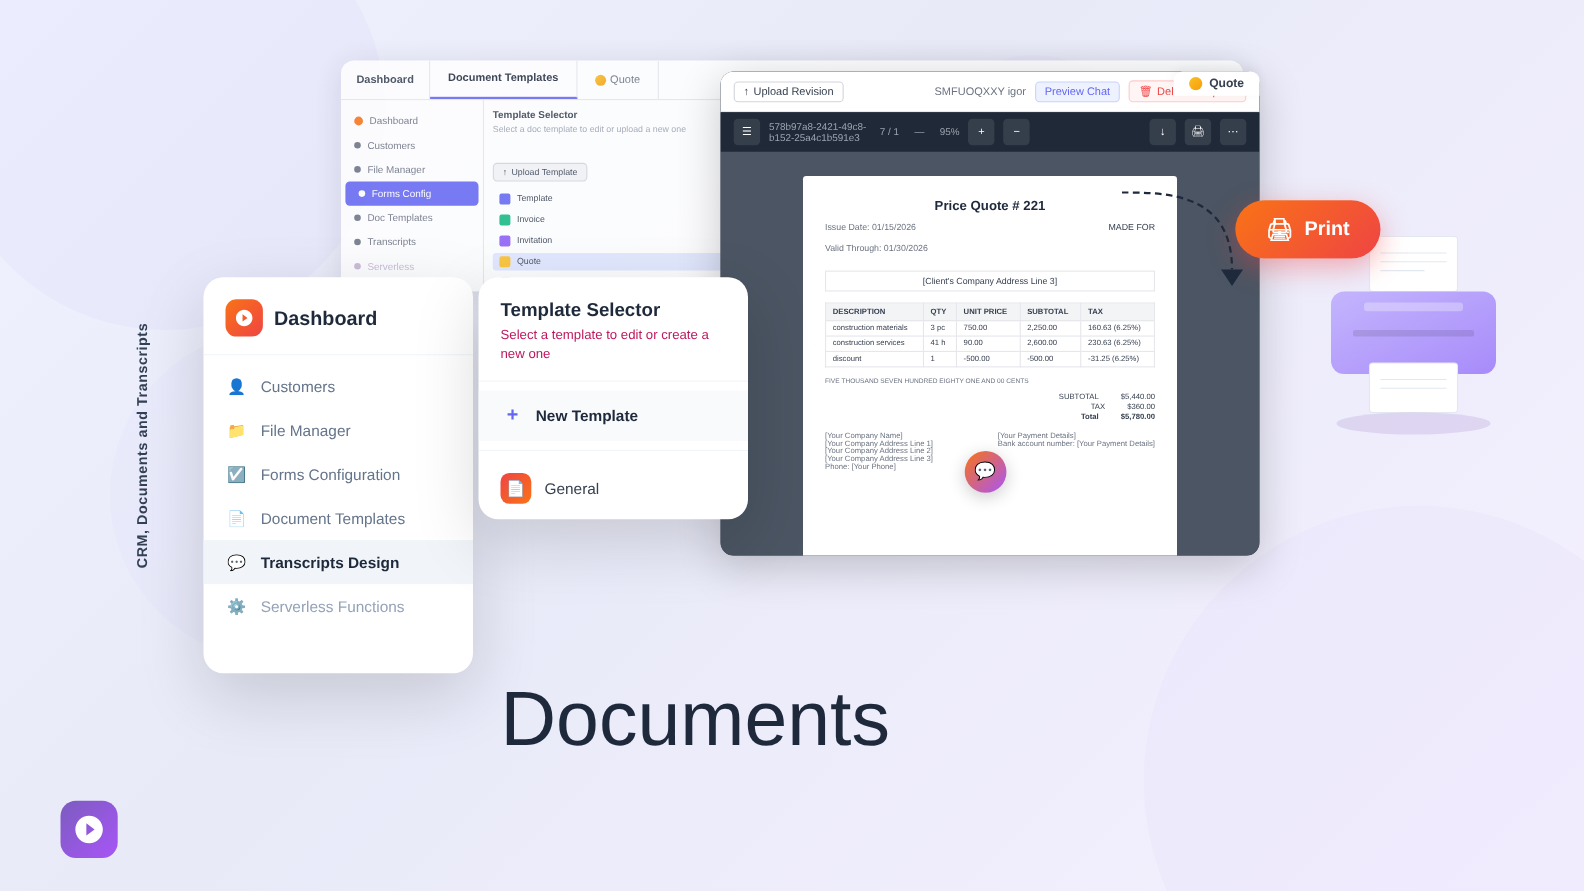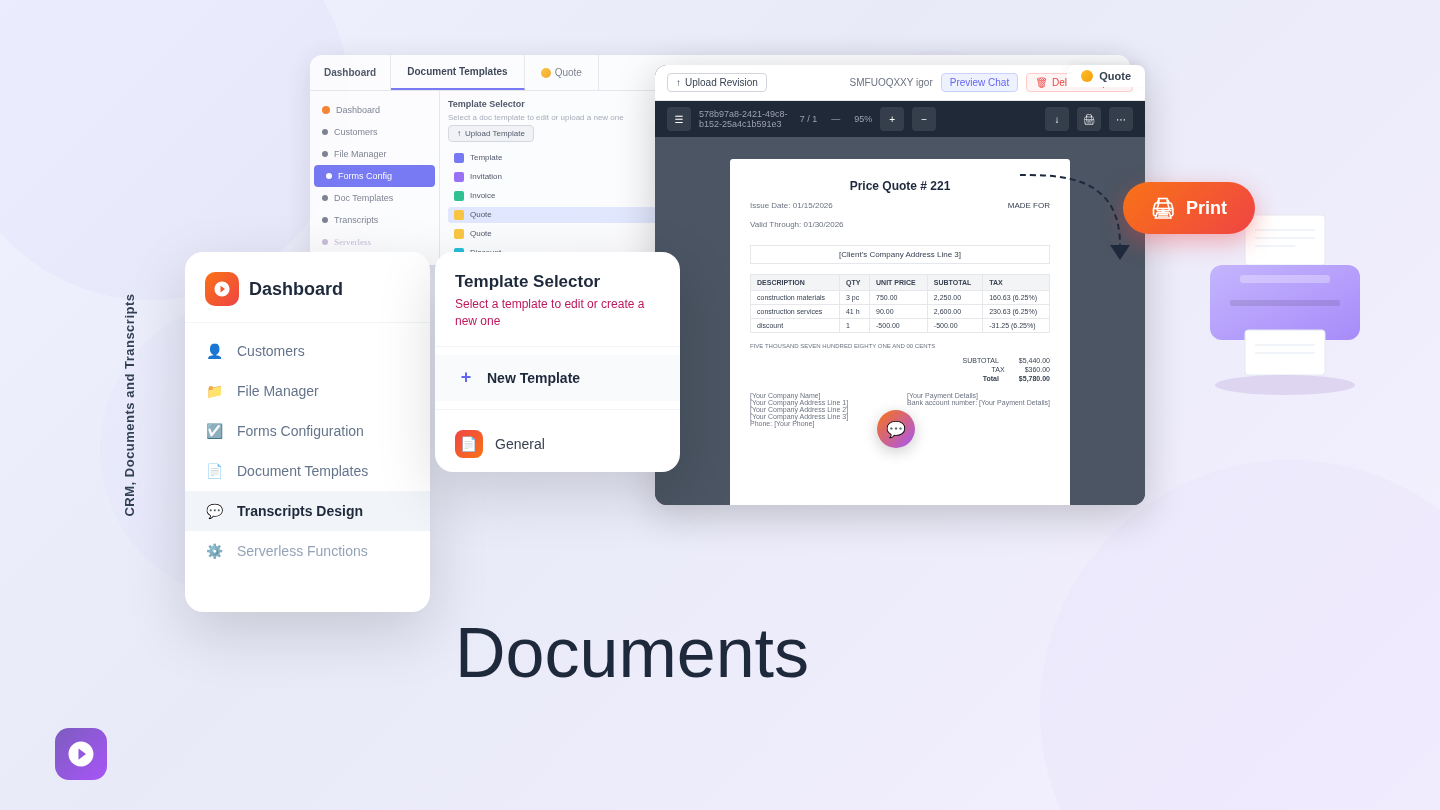--- a/index.html
+++ b/index.html
@@ -115,21 +115,21 @@
     }
     .bg-ss-template-header {
       font-size: 9px;
       color: #374151;
       font-weight: 600;
       margin-bottom: 4px;
     }
     .bg-ss-template-sub {
       font-size: 8px;
       color: #9ca3af;
-      margin-bottom: 0;
+      margin-bottom: 24px;
     }
     .bg-ss-upload-btn {
       display: inline-flex;
       align-items: center;
       gap: 4px;
       background: #f3f4f6;
       border: 1px solid #d1d5db;
       border-radius: 4px;
       padding: 3px 8px;
       font-size: 8px;
@@ -513,43 +513,43 @@
         <span>Forms Config</span>
       </div>
       <div class="bg-ss-sidebar-item">
         <div class="bg-ss-sidebar-item-dot"></div>
         <span>Doc Templates</span>
       </div>
       <div class="bg-ss-sidebar-item">
         <div class="bg-ss-sidebar-item-dot"></div>
         <span>Transcripts</span>
       </div>
-      <div class="bg-ss-sidebar-item" style="color:#c4b5d4;font-family:Liberation Serif, serif;">
+      <div class="bg-ss-sidebar-item" style="color:#c4b5d4;">
         <div class="bg-ss-sidebar-item-dot"></div>
         <span>Serverless</span>
       </div>
     </div>
     <div class="bg-ss-content">
       <div class="bg-ss-template-header">Template Selector</div>
       <div class="bg-ss-template-sub">Select a doc template to edit or upload a new one</div>
       <div class="bg-ss-upload-btn">
         <span>↑</span> Upload Template
       </div>
       <div class="bg-ss-template-list">
         <div class="bg-ss-template-item">
           <div class="bg-ss-color-dot" style="background:#6366f1;"></div>
           <span>Template</span>
         </div>
         <div class="bg-ss-template-item">
+          <div class="bg-ss-color-dot" style="background:#10b981;"></div>
+          <span>Invoice</span>
+        </div>
+        <div class="bg-ss-template-item">
           <div class="bg-ss-color-dot" style="background:#8b5cf6;"></div>
           <span>Invitation</span>
-        </div>
-        <div class="bg-ss-template-item">
-          <div class="bg-ss-color-dot" style="background:#10b981;"></div>
-          <span>Invoice</span>
         </div>
         <div class="bg-ss-template-item selected">
           <div class="bg-ss-color-dot" style="background:#fbbf24;"></div>
           <span>Quote</span>
         </div>
         <div class="bg-ss-template-item">
           <div class="bg-ss-color-dot" style="background:#fbbf24;"></div>
           <span>Quote</span>
         </div>
         <div class="bg-ss-template-item">

